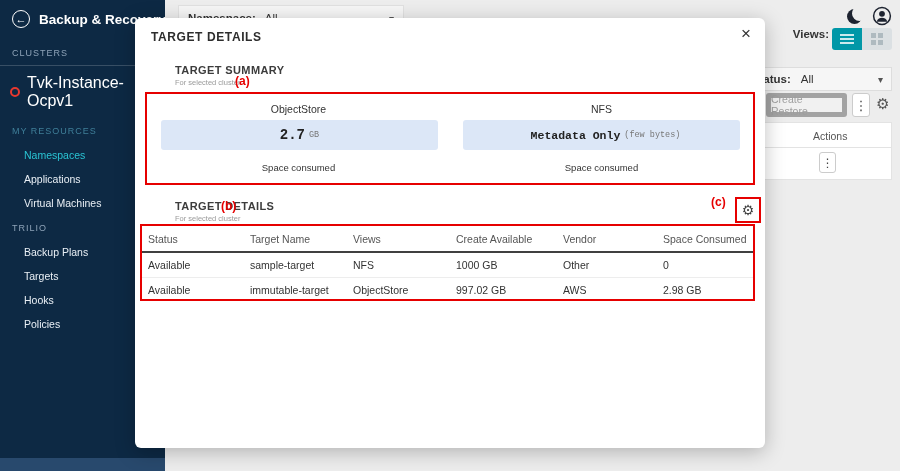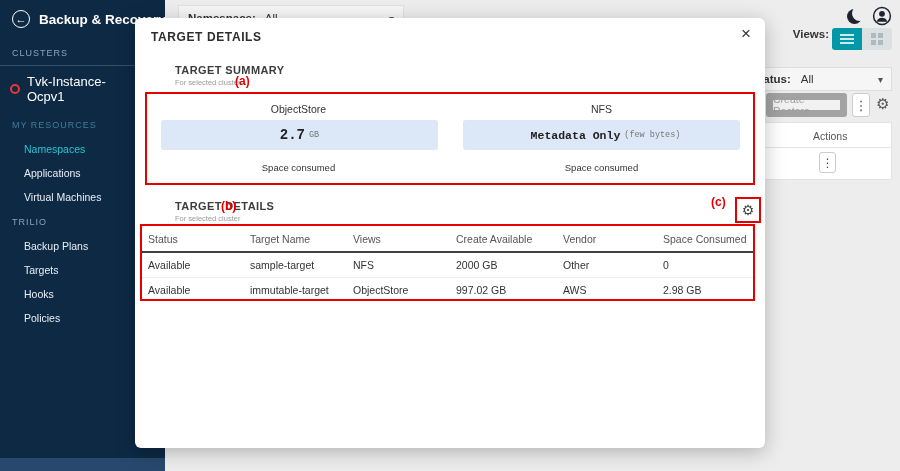--- a/index.html
+++ b/index.html
@@ -7,21 +7,21 @@
   .screen { position: relative; width: 900px; height: 471px; background: #ededed; overflow: hidden; }
 
   
   .sidebar { position: absolute; left: 0; top: 0; width: 165px; height: 471px; background: #0d2944; z-index: 2; }
   .sidebar-header { display: flex; align-items: center; gap: 9px; padding: 10px 12px 12px 12px; }
   .back-circle { width: 18px; height: 18px; border: 1.5px solid #fff; border-radius: 50%; color: #fff; font-size: 11px; display: flex; align-items: center; justify-content: center; cursor: pointer; flex: 0 0 auto; }
   .app-title { color: #fff; font-size: 13.5px; font-weight: bold; white-space: nowrap; }
   .side-label { color: #8ea3b8; font-size: 9px; letter-spacing: 1px; padding: 8px 12px 7px 12px; }
   .side-label.teal { color: #3f7f99; }
   .side-divider { border-bottom: 1px solid rgba(255,255,255,0.18); }
-  .cluster-item { display: flex; align-items: center; gap: 7px; padding: 8px 10px; color: #fff; font-size: 13px; cursor: pointer; }
+  .cluster-item { display: flex; align-items: center; gap: 7px; padding: 8px 10px; color: #fff; font-size: 16px; cursor: pointer; }
   .trilio-dot { width: 10px; height: 10px; border: 2.5px solid #e8382f; border-radius: 50%; flex: 0 0 auto; }
   .cluster-item svg { margin-left: auto; }
   .nav-item { padding: 6px 24px; font-size: 10.5px; color: #e9eff5; cursor: pointer; }
   .nav-item.active { color: #2ac4d4; }
   .sidebar-footer { position: absolute; bottom: 0; left: 0; width: 100%; height: 13px; background: #28496d; }
 
   
   .namespace-select { position: absolute; left: 178px; top: 5px; width: 226px; height: 26px; background: #f6f6f6; border: 1px solid #e1e1e1; display: flex; align-items: center; padding: 0 9px; z-index: 1; cursor: pointer; }
   .namespace-select .lbl { font-size: 11.5px; font-weight: bold; color: #333; }
   .namespace-select .val { font-size: 11.5px; color: #333; margin-left: 9px; }
@@ -33,21 +33,21 @@
   
   .views-row { position: absolute; top: 28px; right: 8px; display: flex; align-items: flex-start; gap: 3px; z-index: 1; }
   .views-label { font-size: 11.5px; font-weight: bold; color: #333; }
   .view-btn { width: 30px; height: 22px; display: flex; align-items: center; justify-content: center; cursor: pointer; }
   .view-btn.list { background: #0097a7; border-radius: 3px 0 0 3px; }
   .view-btn.grid { background: #dbe0e3; border-radius: 0 3px 3px 0; }
   .status-select { position: absolute; left: 677px; top: 67px; width: 215px; height: 24px; background: #f6f6f6; border: 1px solid #ddd; display: flex; align-items: center; padding: 0 8px; z-index: 1; cursor: pointer; }
   .status-select .lbl { font-size: 11.5px; font-weight: bold; color: #333; white-space: nowrap; }
   .status-select .val { font-size: 11.5px; color: #333; margin-left: 10px; }
   .status-select .caret { margin-left: auto; font-size: 10px; color: #555; }
-  .create-restore { position: absolute; left: 766px; top: 93px; width: 81px; height: 24px; background: #f1f1f1; border: 7px solid #a3a3a3; border-radius: 3px; color: #9e9e9e; font-size: 10.5px; display: flex; align-items: center; justify-content: center; cursor: pointer; z-index: 1; }
+  .create-restore { position: absolute; left: 766px; top: 93px; width: 81px; height: 24px; background: #f1f1f1; border: 5px solid #a3a3a3; border-radius: 3px; color: #9e9e9e; font-size: 10.5px; display: flex; align-items: center; justify-content: center; cursor: pointer; z-index: 1; }
   .toolbar-kebab { position: absolute; left: 852px; top: 93px; width: 18px; height: 24px; background: #fff; border: 1px solid #ccc; border-radius: 3px; color: #444; font-size: 13px; display: flex; align-items: center; justify-content: center; cursor: pointer; z-index: 1; }
   .toolbar-gear { position: absolute; left: 876px; top: 95px; font-size: 15px; color: #555; cursor: pointer; z-index: 1; }
 
   
   .actions-panel { position: absolute; left: 500px; top: 122px; width: 392px; height: 58px; background: #fff; border: 1px solid #e3e3e3; z-index: 1; }
   .actions-header { height: 25px; border-bottom: 1px solid #e3e3e3; position: relative; }
   .actions-header span { position: absolute; left: 312px; top: 7px; font-size: 10.5px; color: #555; }
   .actions-row { height: 30px; position: relative; }
   .row-kebab { position: absolute; left: 318px; top: 4px; width: 17px; height: 21px; border: 1px solid #ccc; border-radius: 3px; background: #fff; color: #444; font-size: 12px; display: flex; align-items: center; justify-content: center; cursor: pointer; }
 
@@ -224,21 +224,21 @@
             <th>Create Available</th>
             <th>Vendor</th>
             <th>Space Consumed</th>
           </tr>
         </thead>
         <tbody>
           <tr>
             <td>Available</td>
             <td>sample-target</td>
             <td>NFS</td>
-            <td>2000 GB</td>
+            <td>1000 GB</td>
             <td>Other</td>
             <td>0</td>
           </tr>
           <tr>
             <td>Available</td>
             <td>immutable-target</td>
             <td>ObjectStore</td>
             <td>997.02 GB</td>
             <td>AWS</td>
             <td>2.98 GB</td>

